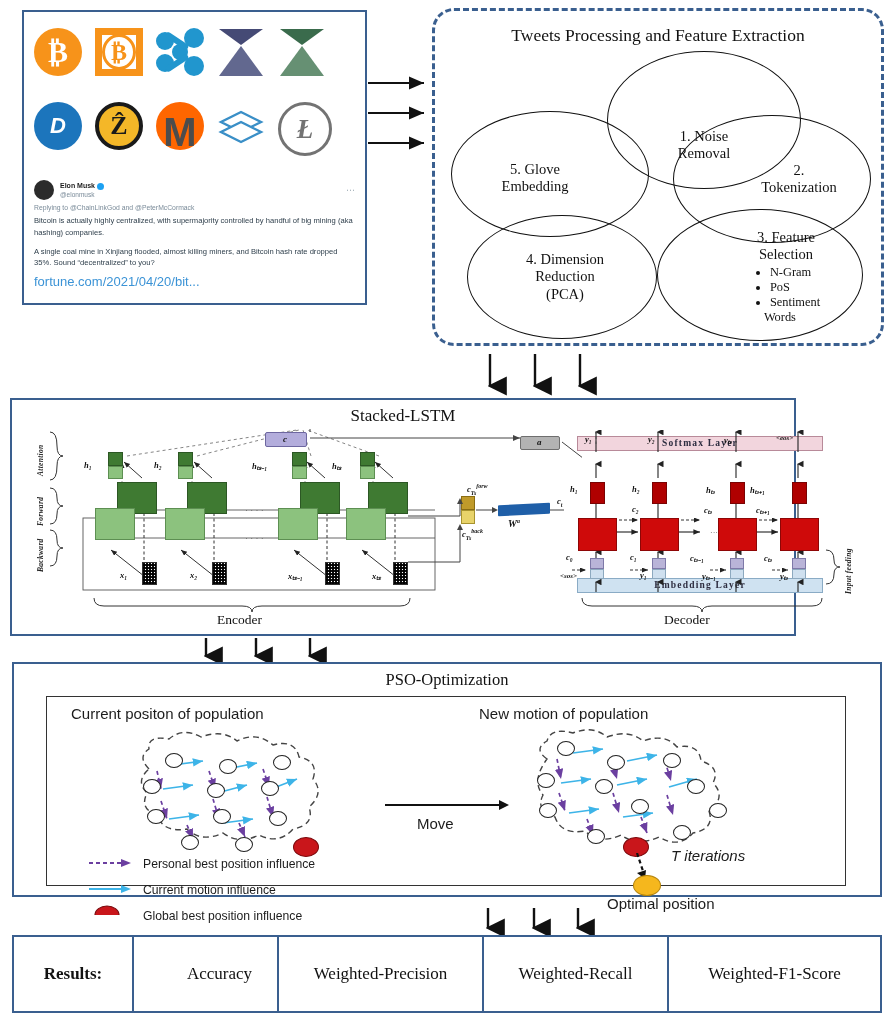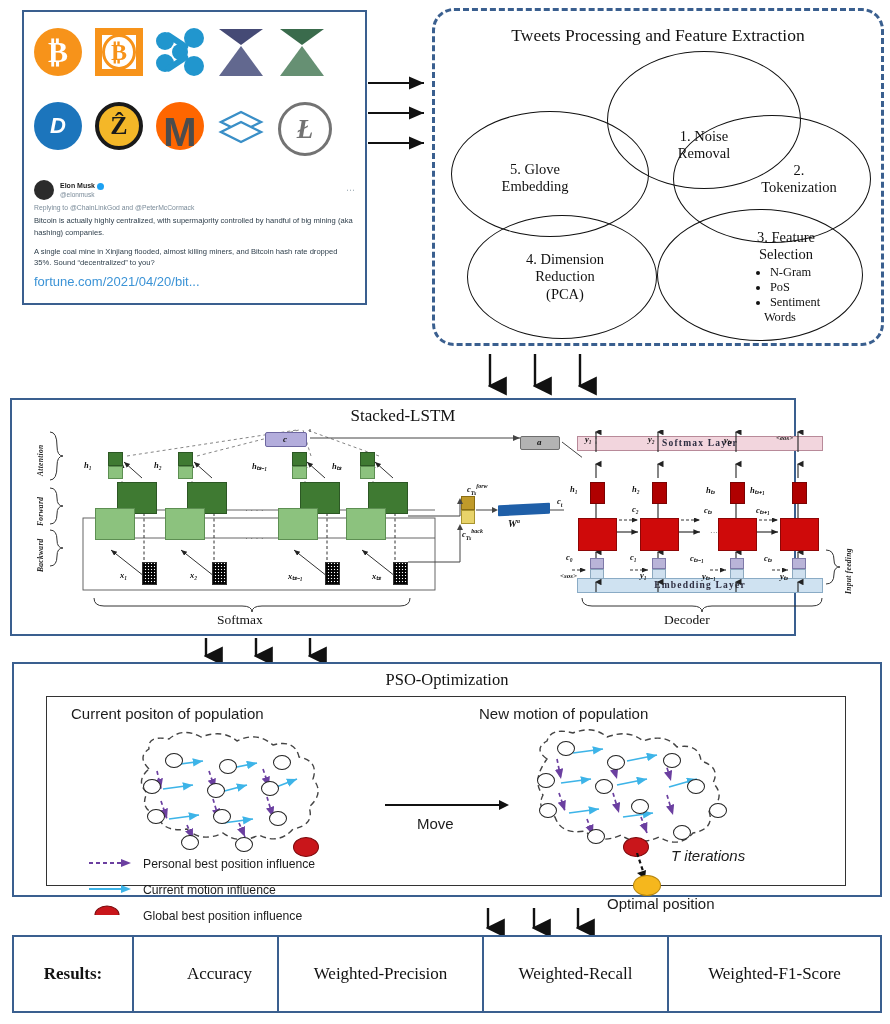--- a/index.html
+++ b/index.html
@@ -482,21 +482,21 @@
   <div class="mlab" style="left:768px;top:170px;">yₜₔ</div>
 
   <svg style="position:absolute;left:812px;top:148px;width:18px;height:40px;">
     <path d="M2,2 Q10,2 10,12 Q10,19 16,19 Q10,19 10,26 Q10,36 2,36" fill="none" stroke="#333" stroke-width="1"></path>
   </svg>
   <div class="vlabel" style="left:832px;top:142px;height:52px;">Input feeding</div>
 
   <svg style="position:absolute;left:80px;top:196px;width:320px;height:18px;">
     <path d="M2,2 Q2,10 12,10 L150,10 Q160,10 160,16 Q160,10 170,10 L308,10 Q318,10 318,2" fill="none" stroke="#333" stroke-width="1"></path>
   </svg>
-  <div class="seclabel" style="left:205px;top:212px;">Softmax</div>
+  <div class="seclabel" style="left:205px;top:212px;">Encoder</div>
 
   <svg style="position:absolute;left:568px;top:196px;width:244px;height:18px;">
     <path d="M2,2 Q2,10 12,10 L112,10 Q122,10 122,16 Q122,10 132,10 L232,10 Q242,10 242,2" fill="none" stroke="#333" stroke-width="1"></path>
   </svg>
   <div class="seclabel" style="left:652px;top:212px;">Decoder</div>
 </div>
 
 <svg style="position:absolute;left:198px;top:638px;width:130px;height:28px;">
   <line x1="8" y1="0" x2="8" y2="18" stroke="#111" stroke-width="2.4" marker-end="url(#ad)"></line>
   <line x1="58" y1="0" x2="58" y2="18" stroke="#111" stroke-width="2.4" marker-end="url(#ad)"></line>

